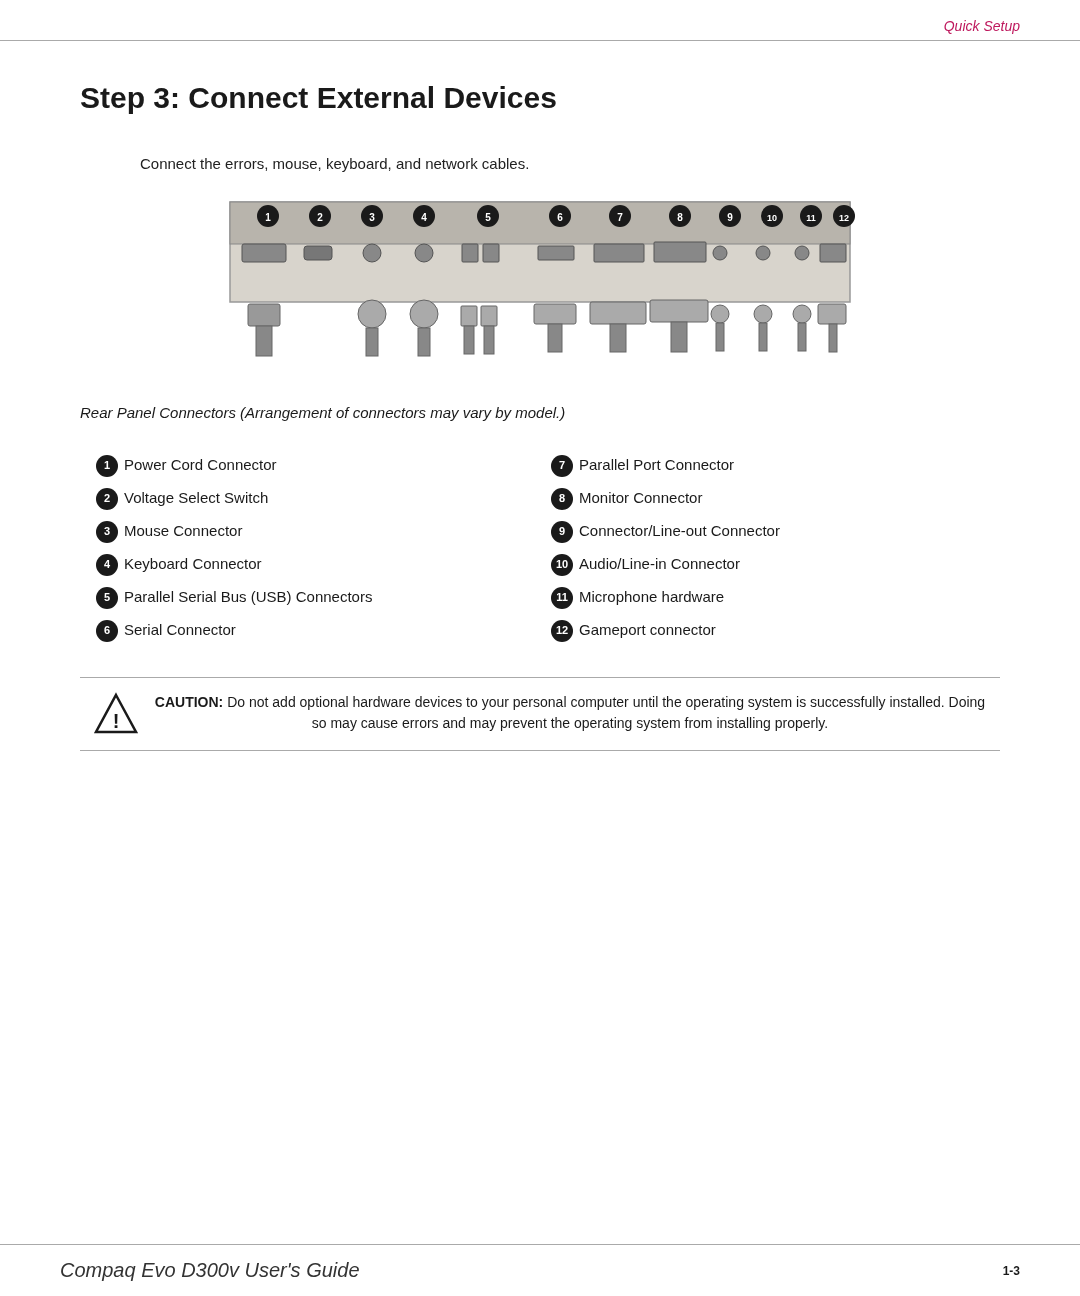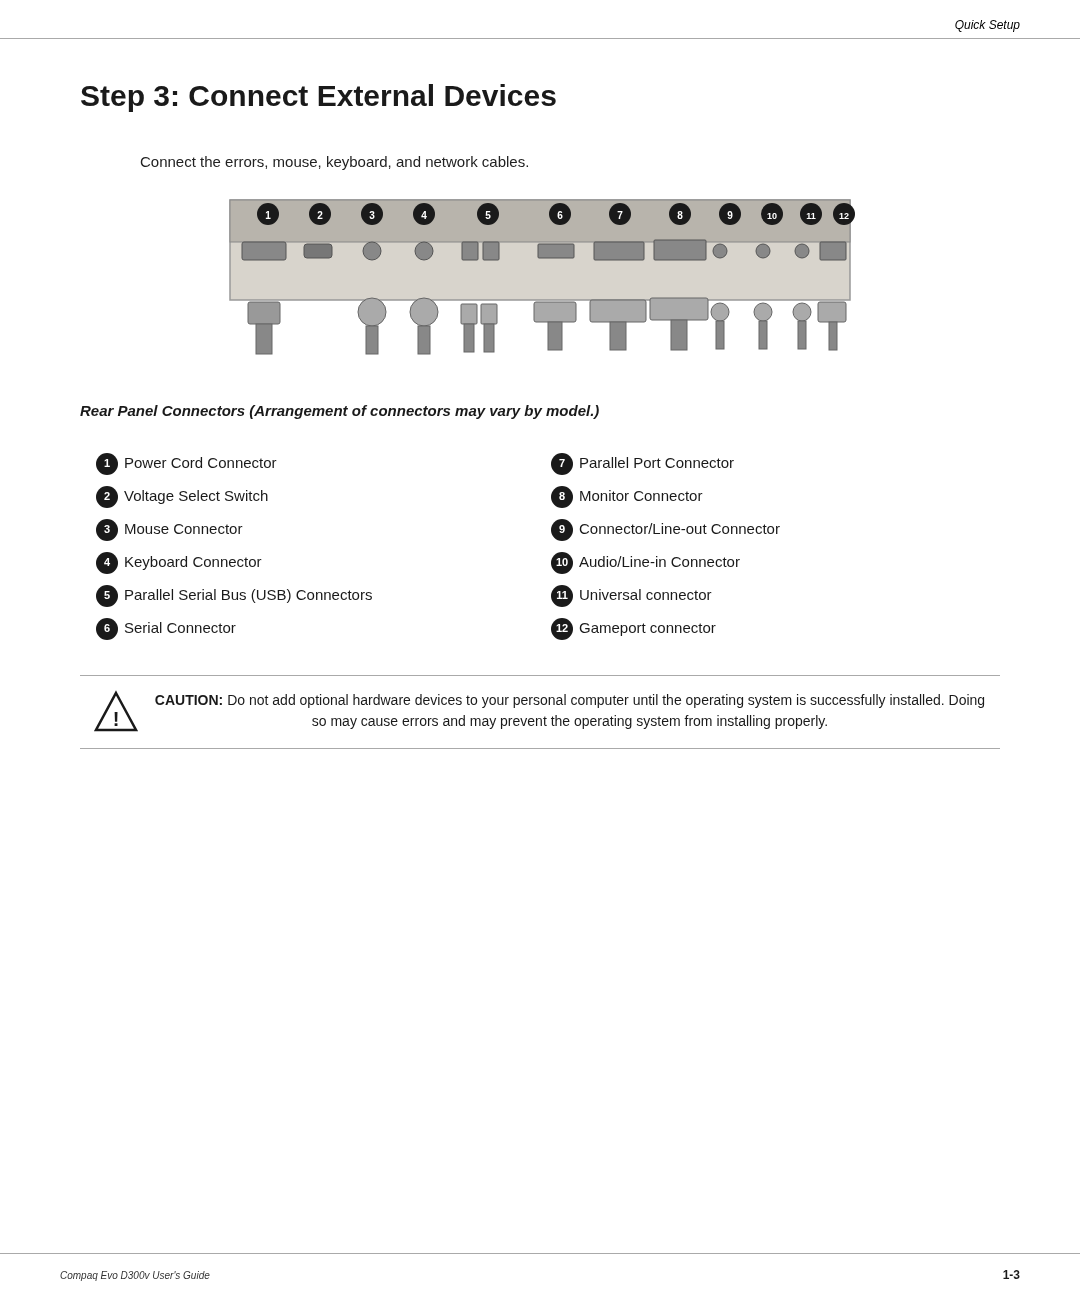--- a/index.html
+++ b/index.html
@@ -25,22 +25,22 @@
     
     .top-header {
       display: flex;
       justify-content: flex-end;
       padding: 18px 60px 6px 60px;
       border-bottom: 1px solid #aaa;
     }
 
     .top-header-title {
       font-style: italic;
-      font-size: 12px;
-      color: #000000;
+      font-size: 14px;
+      color: #be185d;
     }
 
     
     .main-content {
       flex: 1;
       padding: 40px 80px 40px 80px;
     }
 
     
     .page-title {
@@ -60,21 +60,21 @@
 
     
     .diagram-container {
       display: flex;
       justify-content: center;
       margin-bottom: 28px;
     }
 
     
     .diagram-caption {
-      font-weight: bold;
+      font-weight: normal;
       font-style: italic;
       font-size: 15px;
       color: #1a1a1a;
       margin-bottom: 24px;
       line-height: 1.5;
     }
 
     
     .connector-list {
       display: grid;
@@ -147,21 +147,21 @@
     .page-footer {
       border-top: 1px solid #aaa;
       padding: 14px 60px;
       display: flex;
       justify-content: space-between;
       align-items: center;
     }
 
     .footer-left {
       font-style: italic;
-      font-size: 10px;
+      font-size: 20px;
       color: #333;
     }
 
     .footer-right {
       font-size: 12px;
       font-weight: bold;
       color: #1a1a1a;
     }
 
     
@@ -328,21 +328,21 @@
         <span class="num-circle">10</span>
         <span class="item-text">Audio/Line-in Connector</span>
       </div>
 
       <div class="connector-item">
         <span class="num-circle">5</span>
         <span class="item-text">Parallel Serial Bus (USB) Connectors</span>
       </div>
       <div class="connector-item">
         <span class="num-circle">11</span>
-        <span class="item-text">Universal connector</span>
+        <span class="item-text">Microphone hardware</span>
       </div>
 
       <div class="connector-item">
         <span class="num-circle">6</span>
         <span class="item-text">Serial Connector</span>
       </div>
       <div class="connector-item">
         <span class="num-circle">12</span>
         <span class="item-text">Gameport connector</span>
       </div>

